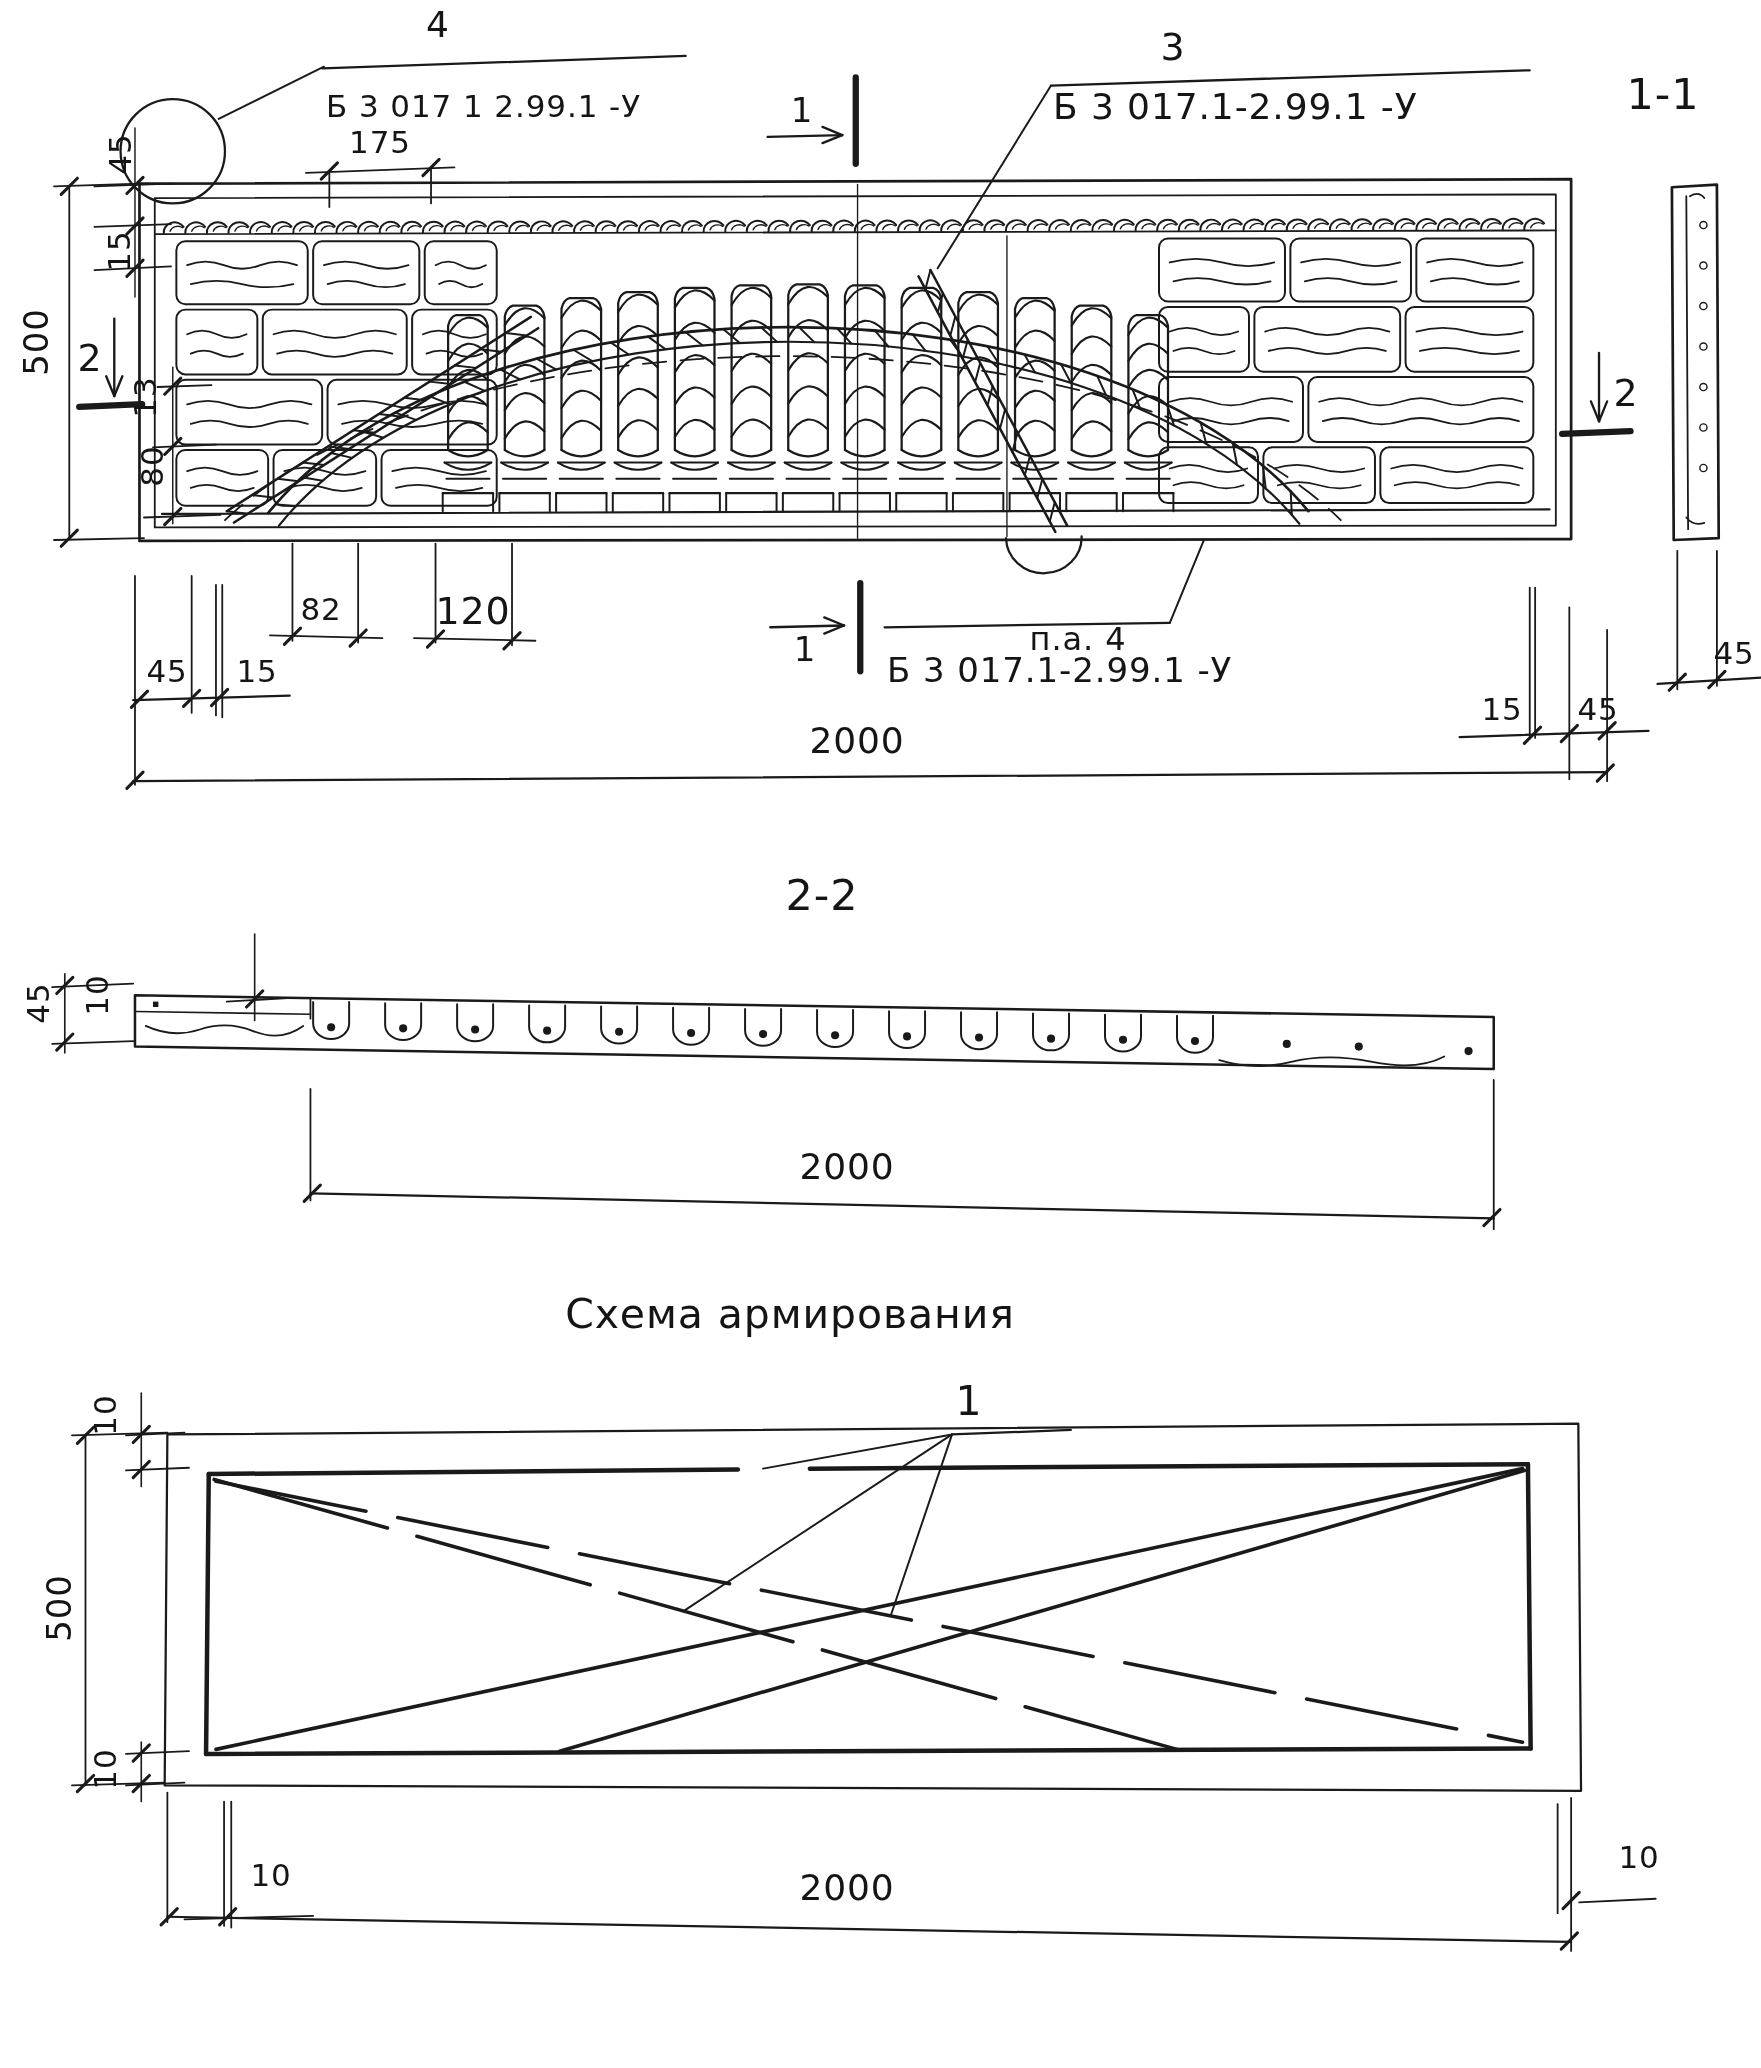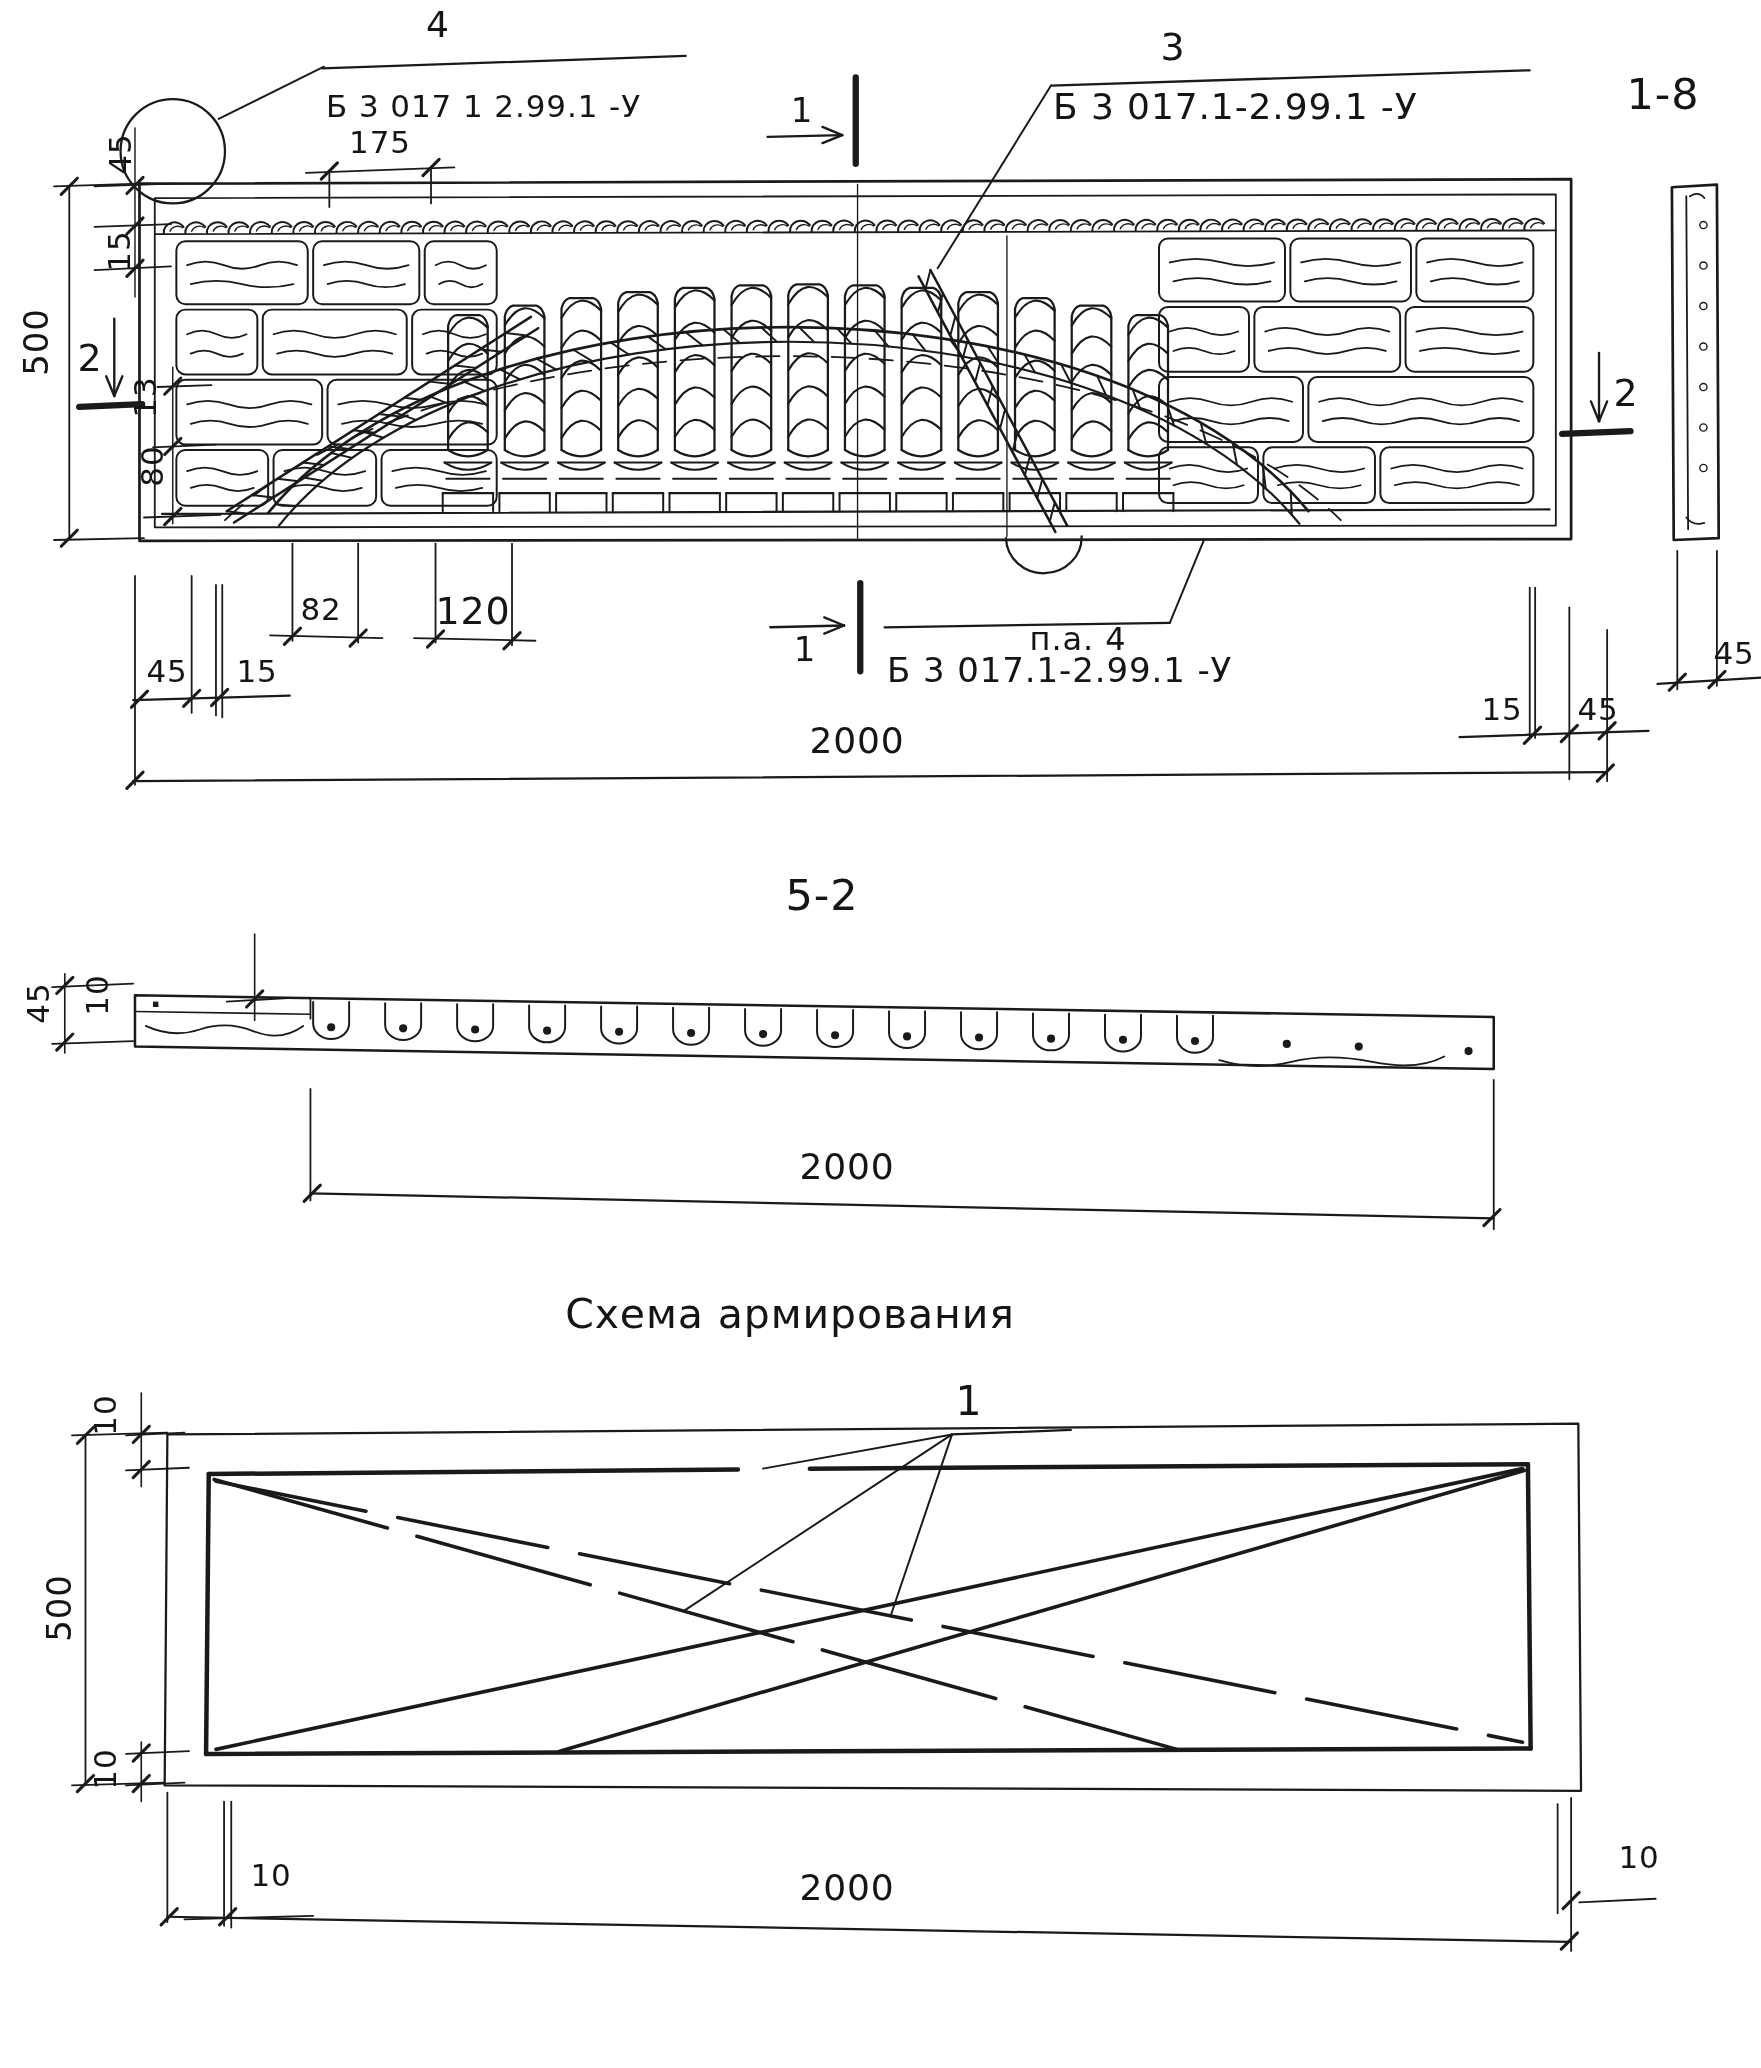--- a/index.html
+++ b/index.html
@@ -644,38 +644,38 @@
 <div class="lbl la" style="left:326px;top:79px;font-size:31px;">Б 3 017 1 2.99.1  -У</div>
 <div class="lbl" style="left:1173px;top:47px;font-size:38px;">3</div>
 <div class="lbl la" style="left:1053px;top:77px;font-size:36px;">Б 3 017.1-2.99.1  -У</div>
 <div class="lbl" style="left:1078px;top:599px;font-size:32px;margin-top:40px;">п.а.  4</div>
 <div class="lbl la" style="left:887px;top:641px;font-size:34px;">Б 3 017.1-2.99.1  -У</div>
 
 <div class="lbl" style="left:802px;top:110px;font-size:34px;">1</div>
 <div class="lbl" style="left:805px;top:649px;font-size:34px;">1</div>
 <div class="lbl" style="left:90px;top:358px;font-size:38px;">2</div>
 <div class="lbl" style="left:1626px;top:393px;font-size:38px;">2</div>
-<div class="lbl" style="left:1663px;top:94px;font-size:43px;">1-8</div>
+<div class="lbl" style="left:1663px;top:94px;font-size:43px;">1-1</div>
 
 <div class="lbl rot" style="left:120px;top:154px;font-size:31px;">45</div>
 <div class="lbl rot" style="left:119px;top:251px;font-size:31px;">15</div>
 <div class="lbl rot" style="left:36px;top:342px;font-size:34px;">500</div>
 <div class="lbl rot" style="left:145px;top:397px;font-size:31px;">13</div>
 <div class="lbl rot" style="left:152px;top:466px;font-size:31px;">80</div>
 <div class="lbl" style="left:380px;top:142px;font-size:31px;">175</div>
 <div class="lbl" style="left:321px;top:609px;font-size:31px;">82</div>
 <div class="lbl" style="left:473px;top:611px;font-size:38px;">120</div>
 <div class="lbl" style="left:167px;top:671px;font-size:31px;">45</div>
 <div class="lbl" style="left:257px;top:671px;font-size:31px;">15</div>
 <div class="lbl" style="left:857px;top:741px;font-size:36px;">2000</div>
 <div class="lbl" style="left:1502px;top:709px;font-size:31px;">15</div>
 <div class="lbl" style="left:1598px;top:709px;font-size:31px;">45</div>
 <div class="lbl" style="left:1734px;top:653px;font-size:31px;">45</div>
 
-<div class="lbl" style="left:822px;top:895px;font-size:43px;">5-2</div>
+<div class="lbl" style="left:822px;top:895px;font-size:43px;">2-2</div>
 <div class="lbl rot" style="left:38px;top:1003px;font-size:31px;">45</div>
 <div class="lbl rot" style="left:97px;top:995px;font-size:31px;">10</div>
 <div class="lbl" style="left:847px;top:1167px;font-size:36px;">2000</div>
 
 <div class="lbl" style="left:790px;top:1314px;font-size:41px;">Схема армирования</div>
 <div class="lbl" style="left:969px;top:1401px;font-size:41px;">1</div>
 <div class="lbl rot" style="left:105px;top:1415px;font-size:31px;">10</div>
 <div class="lbl rot" style="left:59px;top:1608px;font-size:34px;">500</div>
 <div class="lbl rot" style="left:105px;top:1769px;font-size:31px;">10</div>
 <div class="lbl" style="left:271px;top:1875px;font-size:31px;">10</div>

